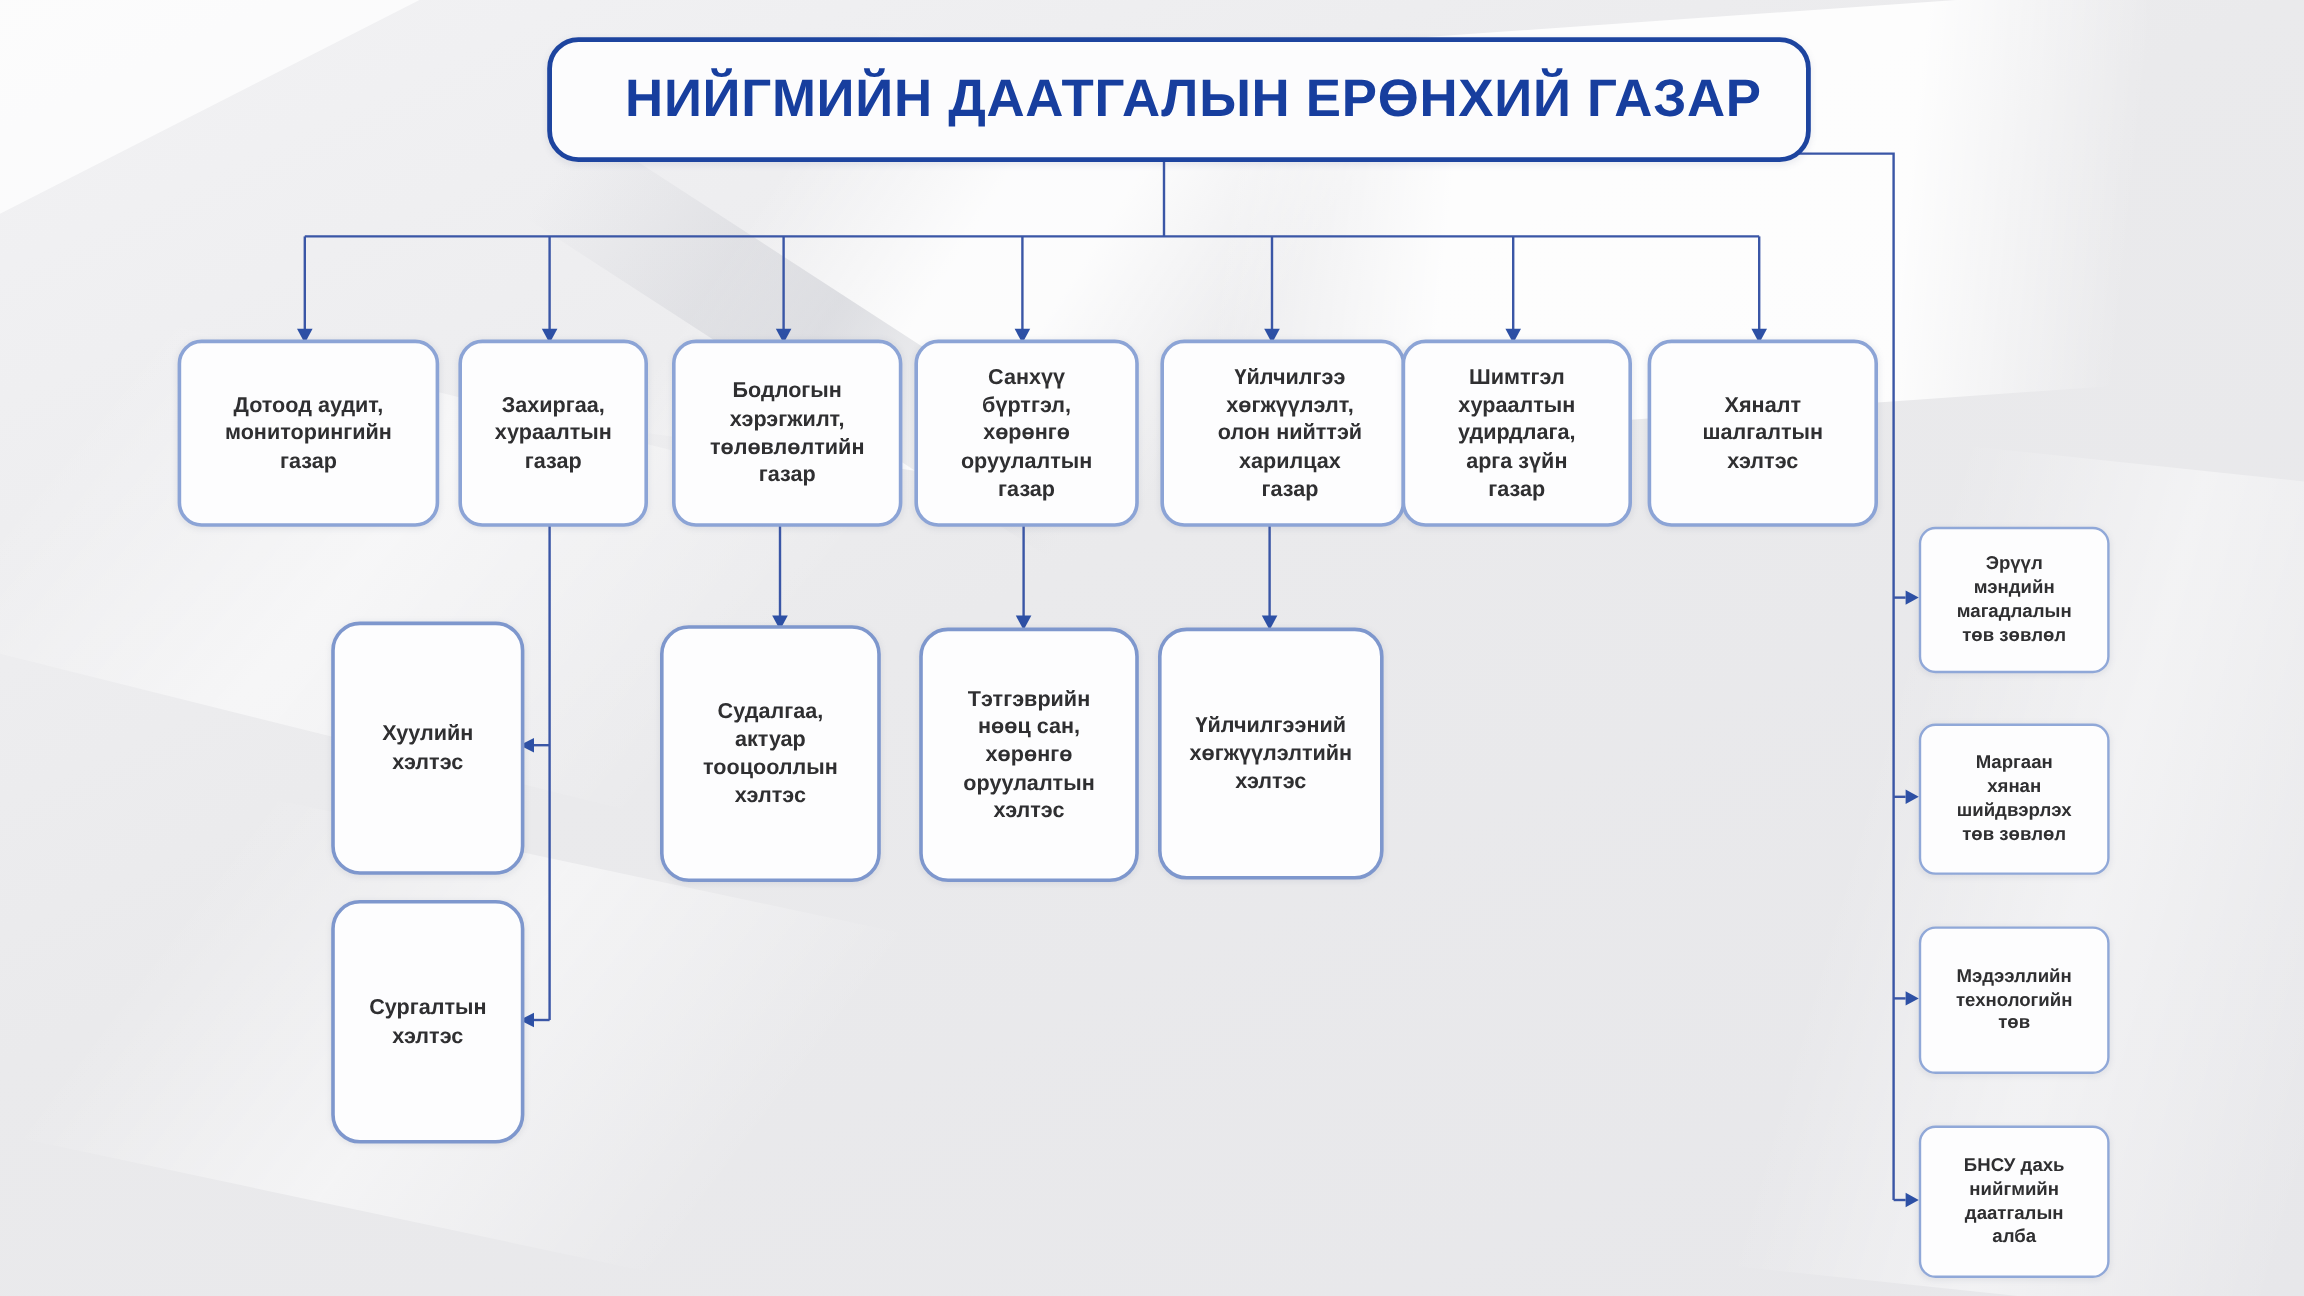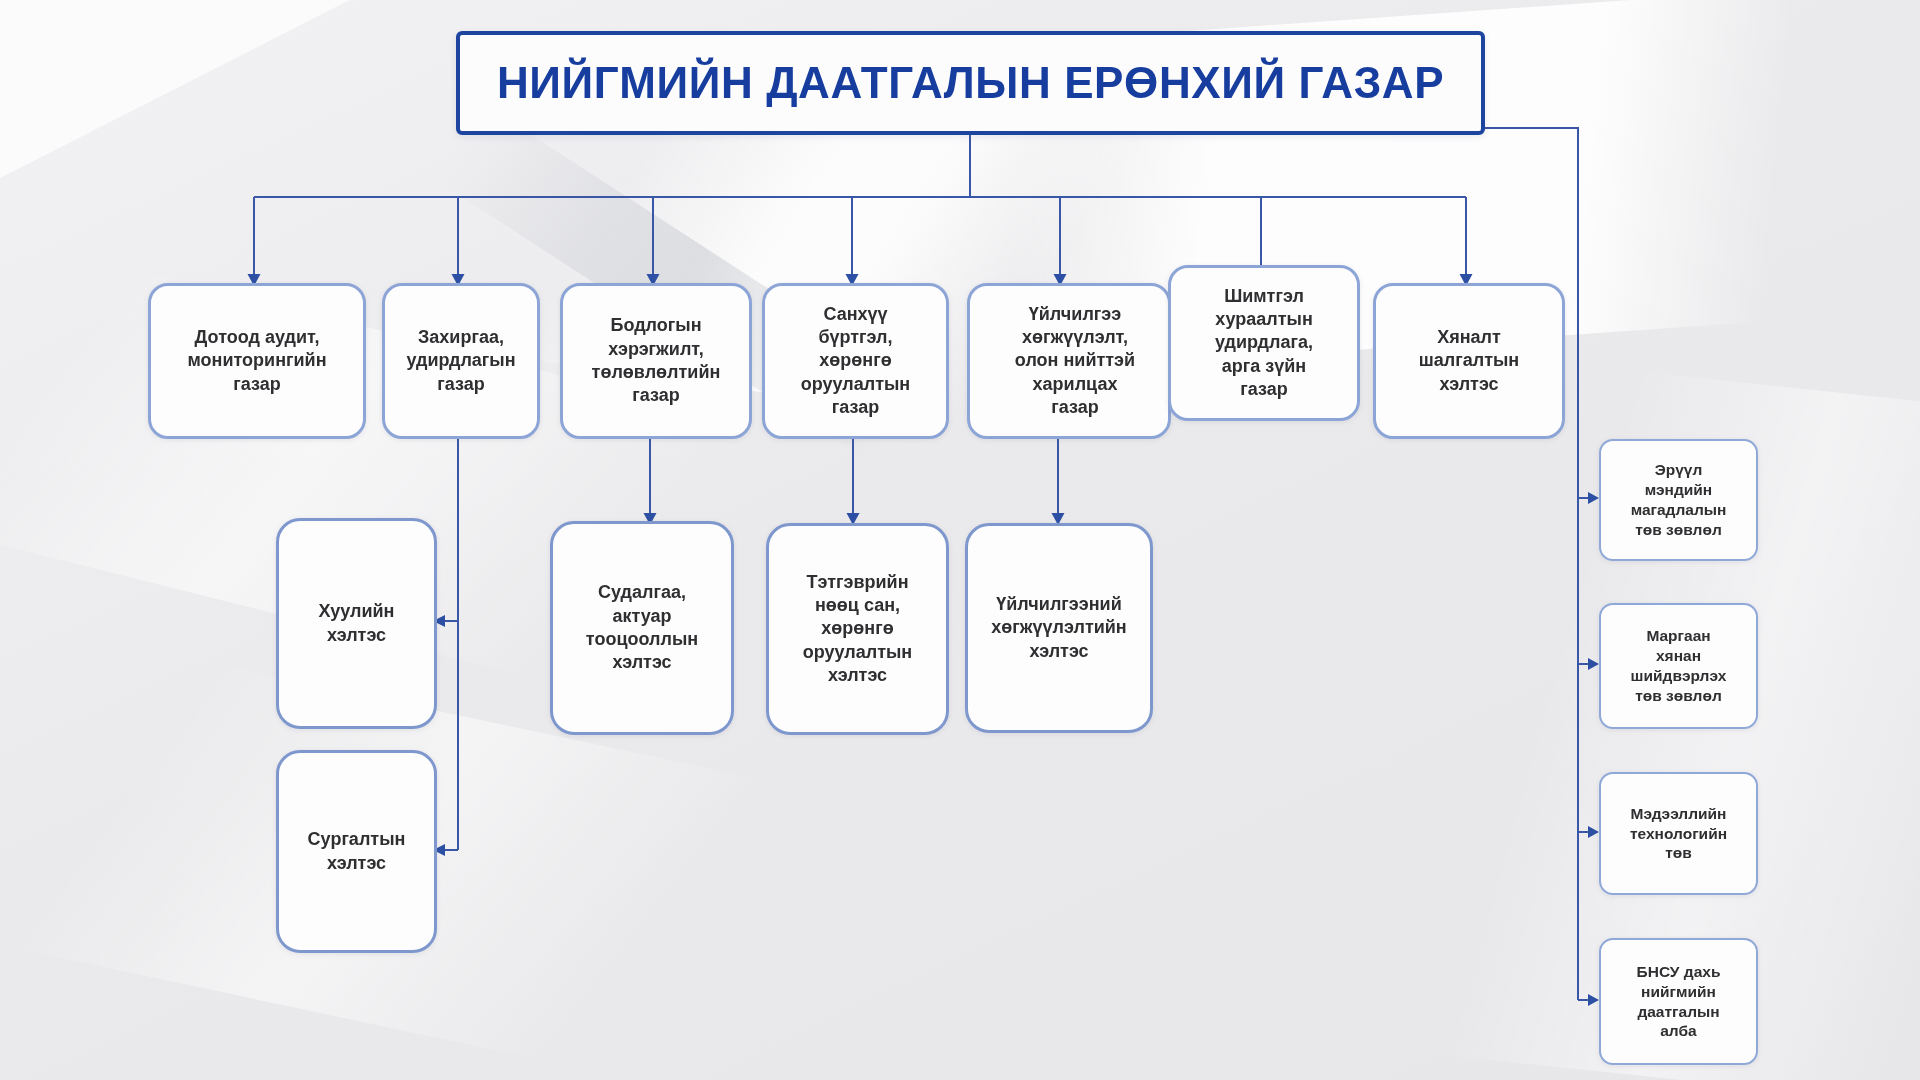--- a/index.html
+++ b/index.html
@@ -34,23 +34,24 @@
   .bg7{left:420px;top:240px;width:520px;height:90px;
     background:linear-gradient(90deg,rgba(190,192,200,0) 0%,rgba(190,192,200,.45) 50%,rgba(190,192,200,0) 100%);
     transform:rotate(33deg);}
 
   svg.connectors{position:absolute;left:0;top:0;pointer-events:none;}
 
   .title-box{
     position:absolute;left:456px;top:31px;width:1021px;height:96px;
     background:var(--title-background,#fcfcfd);
     border:4px solid var(--title-border,#1d449f);
-    border-radius:6px;
+    border-radius:26px;
     display:flex;align-items:center;justify-content:center;
     box-shadow:0 2px 6px rgba(90,100,140,.12);
+    padding-left:24px;
   }
   .title-box span{
     color:var(--title-text,#173e9e);
     font-size:44px;font-weight:bold;letter-spacing:.6px;white-space:nowrap;
   }
   .box{
     position:absolute;
     background:var(--box-background,#fdfdfe);
     display:flex;align-items:center;justify-content:center;text-align:center;
     color:var(--box-text,#2f2f31);
@@ -134,21 +135,21 @@
     <span>НИЙГМИЙН ДААТГАЛЫН ЕРӨНХИЙ ГАЗАР</span>
   </div>
 
   <div class="box dept" style="left:148px;top:283px;width:212px;height:150px;">
     <span>Дотоод аудит,
 мониторингийн
 газар</span>
   </div>
   <div class="box dept" style="left:382px;top:283px;width:152px;height:150px;">
     <span>Захиргаа,
-удирдлагын
+хураалтын
 газар</span>
   </div>
   <div class="box dept" style="left:560px;top:283px;width:186px;height:150px;">
     <span>Бодлогын
 хэрэгжилт,
 төлөвлөлтийн
 газар</span>
   </div>
   <div class="box dept" style="left:762px;top:283px;width:181px;height:150px;">
     <span>Санхүү
@@ -157,21 +158,21 @@
 оруулалтын
 газар</span>
   </div>
   <div class="box dept" style="left:967px;top:283px;width:186px;height:150px;padding-left:12px;">
     <span>Үйлчилгээ
 хөгжүүлэлт,
 олон нийттэй
 харилцах
 газар</span>
   </div>
-  <div class="box dept" style="left:1168px;top:265px;width:186px;height:150px;">
+  <div class="box dept" style="left:1168px;top:283px;width:186px;height:150px;">
     <span>Шимтгэл
 хураалтын
 удирдлага,
 арга зүйн
 газар</span>
   </div>
   <div class="box dept" style="left:1373px;top:283px;width:186px;height:150px;">
     <span>Хяналт
 шалгалтын
 хэлтэс</span>

